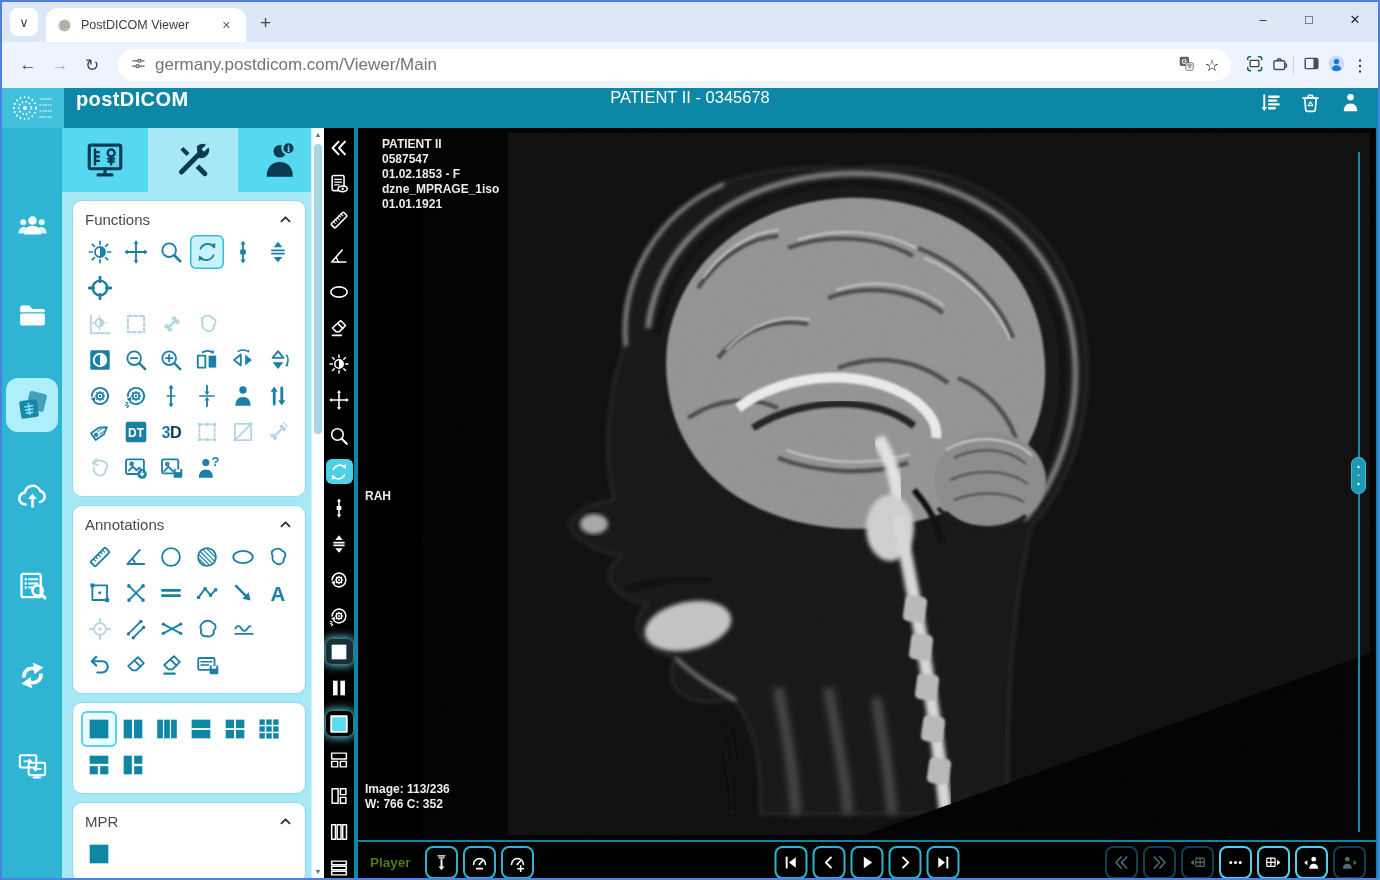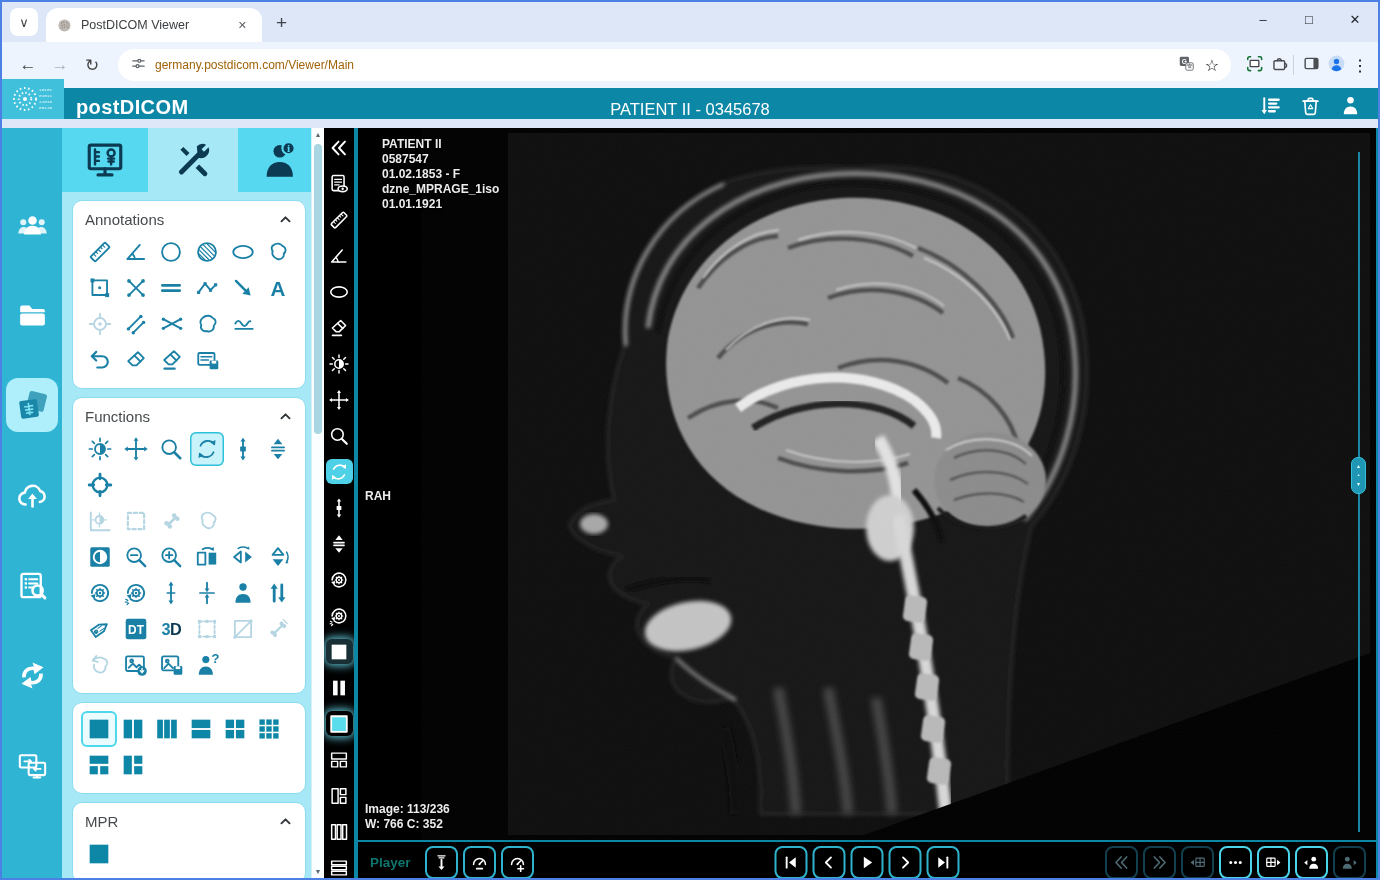--- a/index.html
+++ b/index.html
@@ -3,39 +3,39 @@
 <meta charset="utf-8">
 <style>
   *{margin:0;padding:0;box-sizing:border-box}
   html,body{background:#222}
   .stage{position:relative;width:1380px;height:880px;overflow:hidden;
     font-family:"Liberation Sans",sans-serif;background:#dde7f8;border:2px solid #4d80e4}
   
   .tabstrip{position:absolute;left:0;top:0;right:0;height:40px;background:#dde7f8;display:flex;align-items:flex-end}
   .tab-menu-btn{width:28px;height:28px;margin:0 8px 6px 8px;background:#fff;border-radius:8px;
     display:flex;align-items:center;justify-content:center;font-size:13px;color:#41464b}
-  .tab{width:216px;height:34px;background:#fff;border-radius:12px 12px 0 0;display:flex;align-items:center;padding:0 10px;gap:8px}
+  .tab{width:200px;height:34px;background:#fff;border-radius:12px 12px 0 0;display:flex;align-items:center;padding:0 10px;gap:8px}
   .tab .ic{width:17px;height:17px}
   .tab-title{font-size:12.5px;color:#3c4043;flex:1;white-space:nowrap;overflow:hidden}
   .tab-close{font-size:11px;color:#5f6368;padding:2px 5px;border-radius:50%}
   .newtab{font-size:19px;color:#41464b;margin:0 0 8px 14px}
   .wincontrols{margin-left:auto;display:flex;align-self:flex-start}
   .wincontrols span{width:46px;height:34px;display:flex;align-items:center;justify-content:center;font-size:13px;color:#1f2124}
   .urlrow{position:absolute;left:0;top:40px;right:0;height:46px;background:#eef4fd;display:flex;align-items:center;padding:0 10px;gap:4px}
   .navbtn{width:32px;height:32px;display:flex;align-items:center;justify-content:center;font-size:17px;color:#454746;border-radius:50%}
   .navbtn.disabled{color:#a7b1bd}
   .urlpill{flex:1;height:32px;background:#fff;border-radius:16px;display:flex;align-items:center;padding:0 12px;gap:8px;margin:0 6px}
   .urlpill .ic{width:17px;height:17px;color:#5f6368}
-  .urltext{flex:1;font-size:12px;color:#a16207}
+  .urltext{flex:1;font-size:17px;color:#737373}
   .pill-right{display:flex;align-items:center;gap:10px}
   .tb-right{display:flex;align-items:center;gap:6px;margin-left:4px}
   .tb-right .ic{width:19px;height:19px;color:#4a4d51}
   .tbsep{width:1px;height:20px;background:#c9d3e0}
   
-  .appheader{position:absolute;left:0;top:86px;right:0;height:31px;background:#0d87a6;display:flex;align-items:flex-end}
+  .appheader{position:absolute;left:0;top:86px;right:0;height:40px;background:#0d87a6;display:flex;align-items:flex-start}
   .logoblock{width:62px;height:40px;background:#40c0da;display:flex;align-items:center;justify-content:center}
   .logoblock svg{width:50px;height:34px}
   .brand{color:#fff;font-size:20px;font-weight:700;letter-spacing:.4px;margin-left:12px}
   .ptitle{position:absolute;left:0;right:0;text-align:center;color:#fff;font-size:16.5px;font-weight:400;pointer-events:none}
   .hactions{margin-left:auto;display:flex;gap:12px;padding-right:14px}
   .hactions .hbtn{width:28px;height:28px;display:flex;align-items:center;justify-content:center;color:#fff}
   .hactions .ic{width:23px;height:23px}
   
   .rail{position:absolute;left:0;top:126px;bottom:0;width:60px;background:#2fb4d4;display:flex;flex-direction:column;align-items:center;padding-top:70px;gap:36px}
   .rbtn{width:52px;height:54px;display:flex;align-items:center;justify-content:center;color:#fff;border-radius:12px}
@@ -72,27 +72,27 @@
   .tcell.gloww{background:rgba(110,220,240,.22);box-shadow:0 0 9px 2px rgba(110,224,244,.85)}
   .tcell.glowc{box-shadow:0 0 9px 2px rgba(110,224,244,.85)}
   .tdivider{position:absolute;left:352px;top:126px;bottom:0;width:4px;background:#0d87a6}
   .vedge{position:absolute;left:1374px;top:126px;bottom:0;width:6px;background:#0d87a6}
   
   .viewer{position:absolute;left:356px;top:126px;width:1018px;height:712px;background:#000;overflow:hidden}
   .ovl{position:absolute;color:#ececec;font-size:12px;font-weight:700;line-height:1.25;text-shadow:0 1px 2px #000}
   .ovl-tl{left:24px;top:9px}
   .ovl-top{left:0;right:0;top:10px;text-align:center}
   .ovl-left{left:7px;top:361px}
-  .ovl-bl{left:7px;bottom:8px}
+  .ovl-bl{left:7px;bottom:28px}
   .slider-track{position:absolute;right:16px;top:24px;bottom:8px;width:2px;background:#1c87a5}
   .slider-handle{position:absolute;right:10px;top:329px;width:15px;height:37px;background:#1e96b4;border:1px solid #35c3dc;border-radius:7px;
     display:flex;flex-direction:column;align-items:center;justify-content:center;color:#e8fbff;font-size:6px;line-height:1.5}
   
   .playerbar{position:absolute;left:356px;top:838px;height:42px;width:1018px;background:#000;border-top:2px solid #0d87a6;display:flex;align-items:center}
-  .player-label{color:#0f766e;font-size:13.5px;font-weight:700;margin:0 14px 0 12px}
+  .player-label{color:#4d7c0f;font-size:13.5px;font-weight:700;margin:0 14px 0 12px}
   .pgroup{display:flex;gap:5px;align-items:center}
   .pgroup.transport{position:absolute;left:50%;transform:translateX(-50%)}
   .pgroup.rightg{margin-left:auto;margin-right:10px}
   .pbtn{width:33px;height:33px;background:#000;border:2px solid #2fb3cc;border-radius:8px;display:flex;align-items:center;justify-content:center;color:#fff}
   .pbtn .ic{width:19px;height:19px}
   .pbtn.bright{border-color:#4ad5ea}
   .pbtn.disabled{border-color:#12404e;color:#4e6a74}
   svg.ic{stroke:currentColor;fill:none;stroke-width:1.7;stroke-linecap:round;stroke-linejoin:round;flex:none}
 </style>
 </head>
@@ -865,325 +865,325 @@
         </span>
         <span class="ptab">
           <svg class="ic">
             <use href="#i-person-info"></use>
           </svg>
         </span>
       </div>
     <div class="cards">
       <section class="card">
         <div class="cardhead">
-          <span class="cardtitle">Annotations</span>
+          <span class="cardtitle">Functions</span>
           <svg class="ic">
               <use href="#i-chev-up"></use>
             </svg>
         </div>
         <div>
             <div class="icon-row">
               <span class="cell">
                 <svg class="ic">
-                  <use href="#i-ruler"></use>
-                </svg>
-              </span>
-              <span class="cell">
-                <svg class="ic">
-                  <use href="#i-angle"></use>
-                </svg>
-              </span>
-              <span class="cell">
-                <svg class="ic">
-                  <use href="#i-circle"></use>
-                </svg>
-              </span>
-              <span class="cell">
-                <svg class="ic">
-                  <use href="#i-circle-hatch"></use>
-                </svg>
-              </span>
-              <span class="cell">
-                <svg class="ic">
-                  <use href="#i-ellipse"></use>
-                </svg>
-              </span>
-              <span class="cell">
-                <svg class="ic">
-                  <use href="#i-freehand"></use>
+                  <use href="#i-brightness"></use>
+                </svg>
+              </span>
+              <span class="cell">
+                <svg class="ic">
+                  <use href="#i-pan"></use>
+                </svg>
+              </span>
+              <span class="cell">
+                <svg class="ic">
+                  <use href="#i-magnify"></use>
+                </svg>
+              </span>
+              <span class="cell active">
+                <svg class="ic">
+                  <use href="#i-rotate"></use>
+                </svg>
+              </span>
+              <span class="cell">
+                <svg class="ic">
+                  <use href="#i-vscroll"></use>
+                </svg>
+              </span>
+              <span class="cell">
+                <svg class="ic">
+                  <use href="#i-stack"></use>
                 </svg>
               </span>
             </div>
             <div class="icon-row">
               <span class="cell">
                 <svg class="ic">
-                  <use href="#i-rect-roi"></use>
-                </svg>
-              </span>
-              <span class="cell">
-                <svg class="ic">
-                  <use href="#i-cross-lines"></use>
-                </svg>
-              </span>
-              <span class="cell">
-                <svg class="ic">
-                  <use href="#i-parallel-lines"></use>
-                </svg>
-              </span>
-              <span class="cell">
-                <svg class="ic">
-                  <use href="#i-polyline"></use>
-                </svg>
-              </span>
-              <span class="cell">
-                <svg class="ic">
-                  <use href="#i-arrow"></use>
-                </svg>
-              </span>
-              <span class="cell">
-                <svg class="ic">
-                  <use href="#i-text-a"></use>
+                  <use href="#i-target"></use>
                 </svg>
               </span>
             </div>
             <div class="icon-row">
               <span class="cell disabled">
                 <svg class="ic">
-                  <use href="#i-point"></use>
-                </svg>
-              </span>
-              <span class="cell">
-                <svg class="ic">
-                  <use href="#i-angle-lines"></use>
-                </svg>
-              </span>
-              <span class="cell">
-                <svg class="ic">
-                  <use href="#i-cross-angle"></use>
-                </svg>
-              </span>
-              <span class="cell">
-                <svg class="ic">
-                  <use href="#i-blob"></use>
-                </svg>
-              </span>
-              <span class="cell">
-                <svg class="ic">
-                  <use href="#i-wave"></use>
+                  <use href="#i-hist"></use>
+                </svg>
+              </span>
+              <span class="cell disabled">
+                <svg class="ic">
+                  <use href="#i-dashed-roi"></use>
+                </svg>
+              </span>
+              <span class="cell disabled">
+                <svg class="ic">
+                  <use href="#i-bone"></use>
+                </svg>
+              </span>
+              <span class="cell disabled">
+                <svg class="ic">
+                  <use href="#i-freehand"></use>
                 </svg>
               </span>
             </div>
             <div class="icon-row">
               <span class="cell">
                 <svg class="ic">
-                  <use href="#i-undo"></use>
-                </svg>
-              </span>
-              <span class="cell">
-                <svg class="ic">
-                  <use href="#i-eraser"></use>
-                </svg>
-              </span>
-              <span class="cell">
-                <svg class="ic">
-                  <use href="#i-eraser-all"></use>
-                </svg>
-              </span>
-              <span class="cell">
-                <svg class="ic">
-                  <use href="#i-save-annotation"></use>
+                  <use href="#i-invert"></use>
+                </svg>
+              </span>
+              <span class="cell">
+                <svg class="ic">
+                  <use href="#i-zoom-out"></use>
+                </svg>
+              </span>
+              <span class="cell">
+                <svg class="ic">
+                  <use href="#i-zoom-in"></use>
+                </svg>
+              </span>
+              <span class="cell">
+                <svg class="ic">
+                  <use href="#i-flip-pages"></use>
+                </svg>
+              </span>
+              <span class="cell">
+                <svg class="ic">
+                  <use href="#i-mirror-h"></use>
+                </svg>
+              </span>
+              <span class="cell">
+                <svg class="ic">
+                  <use href="#i-mirror-v"></use>
+                </svg>
+              </span>
+            </div>
+            <div class="icon-row">
+              <span class="cell">
+                <svg class="ic">
+                  <use href="#i-rotate-gear"></use>
+                </svg>
+              </span>
+              <span class="cell">
+                <svg class="ic">
+                  <use href="#i-rotate-gear-spark"></use>
+                </svg>
+              </span>
+              <span class="cell">
+                <svg class="ic">
+                  <use href="#i-expand-v"></use>
+                </svg>
+              </span>
+              <span class="cell">
+                <svg class="ic">
+                  <use href="#i-collapse-v"></use>
+                </svg>
+              </span>
+              <span class="cell">
+                <svg class="ic">
+                  <use href="#i-person"></use>
+                </svg>
+              </span>
+              <span class="cell">
+                <svg class="ic">
+                  <use href="#i-swap-ud"></use>
+                </svg>
+              </span>
+            </div>
+            <div class="icon-row">
+              <span class="cell">
+                <svg class="ic">
+                  <use href="#i-tag"></use>
+                </svg>
+              </span>
+              <span class="cell">
+                <svg class="ic">
+                  <use href="#i-dt"></use>
+                </svg>
+              </span>
+              <span class="cell">
+                <svg class="ic">
+                  <use href="#i-threed"></use>
+                </svg>
+              </span>
+              <span class="cell disabled">
+                <svg class="ic">
+                  <use href="#i-dashed-handles"></use>
+                </svg>
+              </span>
+              <span class="cell disabled">
+                <svg class="ic">
+                  <use href="#i-crossed-roi"></use>
+                </svg>
+              </span>
+              <span class="cell disabled">
+                <svg class="ic">
+                  <use href="#i-bone-pin"></use>
+                </svg>
+              </span>
+            </div>
+            <div class="icon-row">
+              <span class="cell disabled">
+                <svg class="ic">
+                  <use href="#i-blob-undo"></use>
+                </svg>
+              </span>
+              <span class="cell">
+                <svg class="ic">
+                  <use href="#i-image-download"></use>
+                </svg>
+              </span>
+              <span class="cell">
+                <svg class="ic">
+                  <use href="#i-image-save"></use>
+                </svg>
+              </span>
+              <span class="cell">
+                <svg class="ic">
+                  <use href="#i-person-question"></use>
                 </svg>
               </span>
             </div>
           </div>
       </section>
       <section class="card">
         <div class="cardhead">
-          <span class="cardtitle">Functions</span>
+          <span class="cardtitle">Annotations</span>
           <svg class="ic">
               <use href="#i-chev-up"></use>
             </svg>
         </div>
         <div>
             <div class="icon-row">
               <span class="cell">
                 <svg class="ic">
-                  <use href="#i-brightness"></use>
-                </svg>
-              </span>
-              <span class="cell">
-                <svg class="ic">
-                  <use href="#i-pan"></use>
-                </svg>
-              </span>
-              <span class="cell">
-                <svg class="ic">
-                  <use href="#i-magnify"></use>
-                </svg>
-              </span>
-              <span class="cell active">
-                <svg class="ic">
-                  <use href="#i-rotate"></use>
-                </svg>
-              </span>
-              <span class="cell">
-                <svg class="ic">
-                  <use href="#i-vscroll"></use>
-                </svg>
-              </span>
-              <span class="cell">
-                <svg class="ic">
-                  <use href="#i-stack"></use>
+                  <use href="#i-ruler"></use>
+                </svg>
+              </span>
+              <span class="cell">
+                <svg class="ic">
+                  <use href="#i-angle"></use>
+                </svg>
+              </span>
+              <span class="cell">
+                <svg class="ic">
+                  <use href="#i-circle"></use>
+                </svg>
+              </span>
+              <span class="cell">
+                <svg class="ic">
+                  <use href="#i-circle-hatch"></use>
+                </svg>
+              </span>
+              <span class="cell">
+                <svg class="ic">
+                  <use href="#i-ellipse"></use>
+                </svg>
+              </span>
+              <span class="cell">
+                <svg class="ic">
+                  <use href="#i-freehand"></use>
                 </svg>
               </span>
             </div>
             <div class="icon-row">
               <span class="cell">
                 <svg class="ic">
-                  <use href="#i-target"></use>
+                  <use href="#i-rect-roi"></use>
+                </svg>
+              </span>
+              <span class="cell">
+                <svg class="ic">
+                  <use href="#i-cross-lines"></use>
+                </svg>
+              </span>
+              <span class="cell">
+                <svg class="ic">
+                  <use href="#i-parallel-lines"></use>
+                </svg>
+              </span>
+              <span class="cell">
+                <svg class="ic">
+                  <use href="#i-polyline"></use>
+                </svg>
+              </span>
+              <span class="cell">
+                <svg class="ic">
+                  <use href="#i-arrow"></use>
+                </svg>
+              </span>
+              <span class="cell">
+                <svg class="ic">
+                  <use href="#i-text-a"></use>
                 </svg>
               </span>
             </div>
             <div class="icon-row">
               <span class="cell disabled">
                 <svg class="ic">
-                  <use href="#i-hist"></use>
-                </svg>
-              </span>
-              <span class="cell disabled">
-                <svg class="ic">
-                  <use href="#i-dashed-roi"></use>
-                </svg>
-              </span>
-              <span class="cell disabled">
-                <svg class="ic">
-                  <use href="#i-bone"></use>
-                </svg>
-              </span>
-              <span class="cell disabled">
-                <svg class="ic">
-                  <use href="#i-freehand"></use>
+                  <use href="#i-point"></use>
+                </svg>
+              </span>
+              <span class="cell">
+                <svg class="ic">
+                  <use href="#i-angle-lines"></use>
+                </svg>
+              </span>
+              <span class="cell">
+                <svg class="ic">
+                  <use href="#i-cross-angle"></use>
+                </svg>
+              </span>
+              <span class="cell">
+                <svg class="ic">
+                  <use href="#i-blob"></use>
+                </svg>
+              </span>
+              <span class="cell">
+                <svg class="ic">
+                  <use href="#i-wave"></use>
                 </svg>
               </span>
             </div>
             <div class="icon-row">
               <span class="cell">
                 <svg class="ic">
-                  <use href="#i-invert"></use>
-                </svg>
-              </span>
-              <span class="cell">
-                <svg class="ic">
-                  <use href="#i-zoom-out"></use>
-                </svg>
-              </span>
-              <span class="cell">
-                <svg class="ic">
-                  <use href="#i-zoom-in"></use>
-                </svg>
-              </span>
-              <span class="cell">
-                <svg class="ic">
-                  <use href="#i-flip-pages"></use>
-                </svg>
-              </span>
-              <span class="cell">
-                <svg class="ic">
-                  <use href="#i-mirror-h"></use>
-                </svg>
-              </span>
-              <span class="cell">
-                <svg class="ic">
-                  <use href="#i-mirror-v"></use>
-                </svg>
-              </span>
-            </div>
-            <div class="icon-row">
-              <span class="cell">
-                <svg class="ic">
-                  <use href="#i-rotate-gear"></use>
-                </svg>
-              </span>
-              <span class="cell">
-                <svg class="ic">
-                  <use href="#i-rotate-gear-spark"></use>
-                </svg>
-              </span>
-              <span class="cell">
-                <svg class="ic">
-                  <use href="#i-expand-v"></use>
-                </svg>
-              </span>
-              <span class="cell">
-                <svg class="ic">
-                  <use href="#i-collapse-v"></use>
-                </svg>
-              </span>
-              <span class="cell">
-                <svg class="ic">
-                  <use href="#i-person"></use>
-                </svg>
-              </span>
-              <span class="cell">
-                <svg class="ic">
-                  <use href="#i-swap-ud"></use>
-                </svg>
-              </span>
-            </div>
-            <div class="icon-row">
-              <span class="cell">
-                <svg class="ic">
-                  <use href="#i-tag"></use>
-                </svg>
-              </span>
-              <span class="cell">
-                <svg class="ic">
-                  <use href="#i-dt"></use>
-                </svg>
-              </span>
-              <span class="cell">
-                <svg class="ic">
-                  <use href="#i-threed"></use>
-                </svg>
-              </span>
-              <span class="cell disabled">
-                <svg class="ic">
-                  <use href="#i-dashed-handles"></use>
-                </svg>
-              </span>
-              <span class="cell disabled">
-                <svg class="ic">
-                  <use href="#i-crossed-roi"></use>
-                </svg>
-              </span>
-              <span class="cell disabled">
-                <svg class="ic">
-                  <use href="#i-bone-pin"></use>
-                </svg>
-              </span>
-            </div>
-            <div class="icon-row">
-              <span class="cell disabled">
-                <svg class="ic">
-                  <use href="#i-blob-undo"></use>
-                </svg>
-              </span>
-              <span class="cell">
-                <svg class="ic">
-                  <use href="#i-image-download"></use>
-                </svg>
-              </span>
-              <span class="cell">
-                <svg class="ic">
-                  <use href="#i-image-save"></use>
-                </svg>
-              </span>
-              <span class="cell">
-                <svg class="ic">
-                  <use href="#i-person-question"></use>
+                  <use href="#i-undo"></use>
+                </svg>
+              </span>
+              <span class="cell">
+                <svg class="ic">
+                  <use href="#i-eraser"></use>
+                </svg>
+              </span>
+              <span class="cell">
+                <svg class="ic">
+                  <use href="#i-eraser-all"></use>
+                </svg>
+              </span>
+              <span class="cell">
+                <svg class="ic">
+                  <use href="#i-save-annotation"></use>
                 </svg>
               </span>
             </div>
           </div>
       </section>
       <section class="card lay">
         <div>
             <div class="icon-row">
               <span class="cell sel">
                 <svg class="ic">

